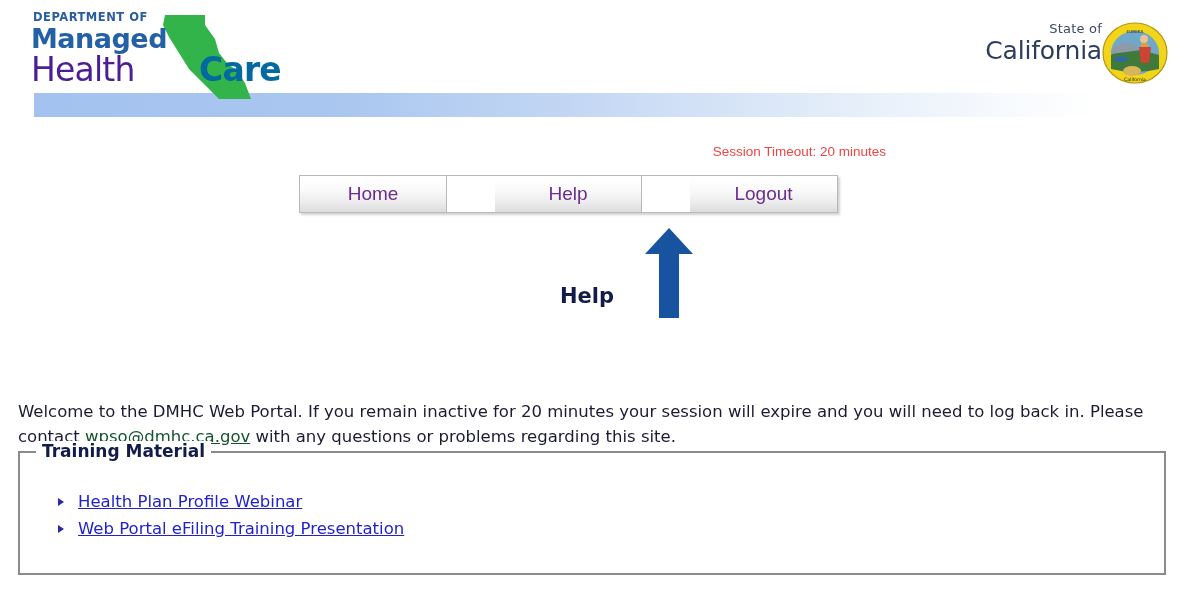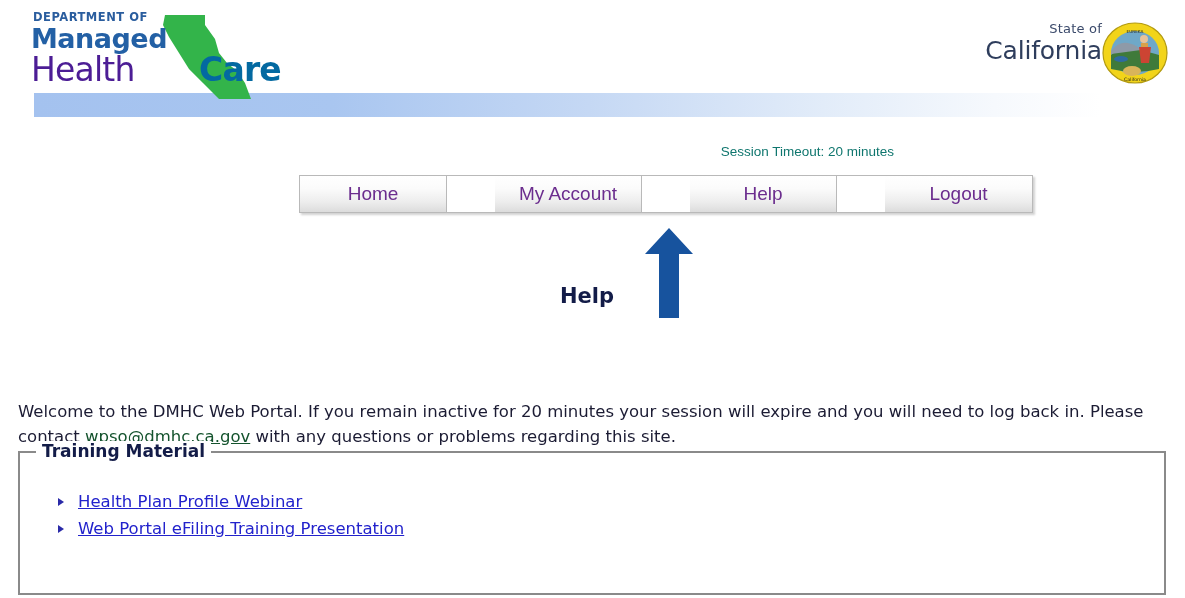--- a/index.html
+++ b/index.html
@@ -123,22 +123,21 @@
 
   
   .session-timeout {
     position: absolute;
     left: 0;
     top: 144px;
     width: 886px;
     text-align: right;
     font-family: "Liberation Sans", "DejaVu Sans", sans-serif;
     font-size: 13.5px;
-    color: #0f766e;
-    margin-left: 8px;
+    color: #ef4444;
   }
 
   
   .nav-tabs {
     position: absolute;
     left: 299px;
     top: 175px;
     display: flex;
     border: 1px solid #b9b9b9;
     box-sizing: border-box;
@@ -195,21 +194,21 @@
     color: #14532d;
     text-decoration: underline;
   }
 
   
   .training-fieldset {
     position: absolute;
     left: 18px;
     top: 451px;
     width: 1148px;
-    height: 144px;
+    height: 124px;
     border: 2px solid #8a8a8a;
     box-sizing: border-box;
     margin: 0;
     padding: 0;
   }
   .training-legend {
     position: absolute;
     left: 16px;
     top: -12px;
     background: #ffffff;
@@ -282,21 +281,20 @@
     <text x="34" y="60" font-size="4.6" fill="#1a1a1a" text-anchor="middle" font-family="DejaVu Sans, sans-serif">California</text>
   </svg>
 </div>
 
 <div class="grad-bar"></div>
 
 <div class="session-timeout">Session Timeout: 20 minutes</div>
 
 <div class="nav-tabs">
   <div class="nav-tab">Home</div>
-  <div class="nav-tab">My Account</div>
   <div class="nav-tab">Help</div>
   <div class="nav-tab">Logout</div>
 </div>
 
 <svg class="callout-arrow" viewBox="0 0 48 90" xmlns="http://www.w3.org/2000/svg">
   <polygon points="24,0 48,26 34,26 34,90 14,90 14,26 0,26" fill="#17539e"></polygon>
 </svg>
 <div class="callout-label">Help</div>
 
 <p class="welcome"><span>Welcome to the DMHC Web Portal. If you remain inactive for 20 minutes your session will expire and you will need to log back in. Please contact </span><a href="#">wpso@dmhc.ca.gov</a><span> with any questions or problems regarding this site.</span></p>

